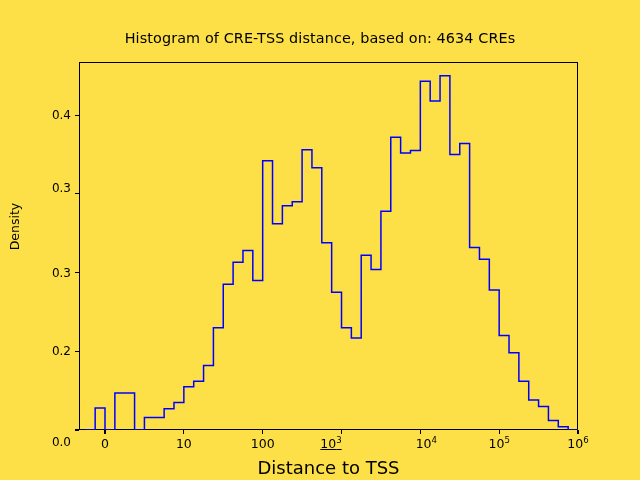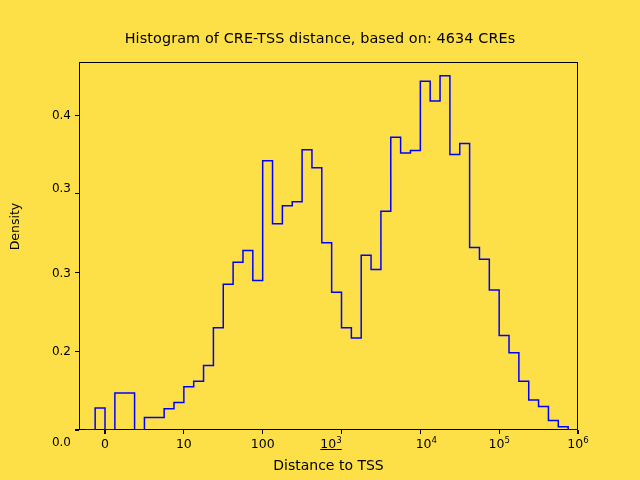--- a/index.html
+++ b/index.html
@@ -113,21 +113,21 @@
     font-size: 8.6px;
     vertical-align: super;
     line-height: 0;
   }
   #x-axis-label {
     position: absolute;
     left: 79px;
     top: 457px;
     width: 499px;
     text-align: center;
-    font-size: 14px;
+    font-size: 18px;
     color: #000000;
   }
   #y-axis-label {
     position: absolute;
     left: -76px;
     top: 219px;
     width: 180px;
     text-align: center;
     font-size: 12.5px;
     color: #000000;

